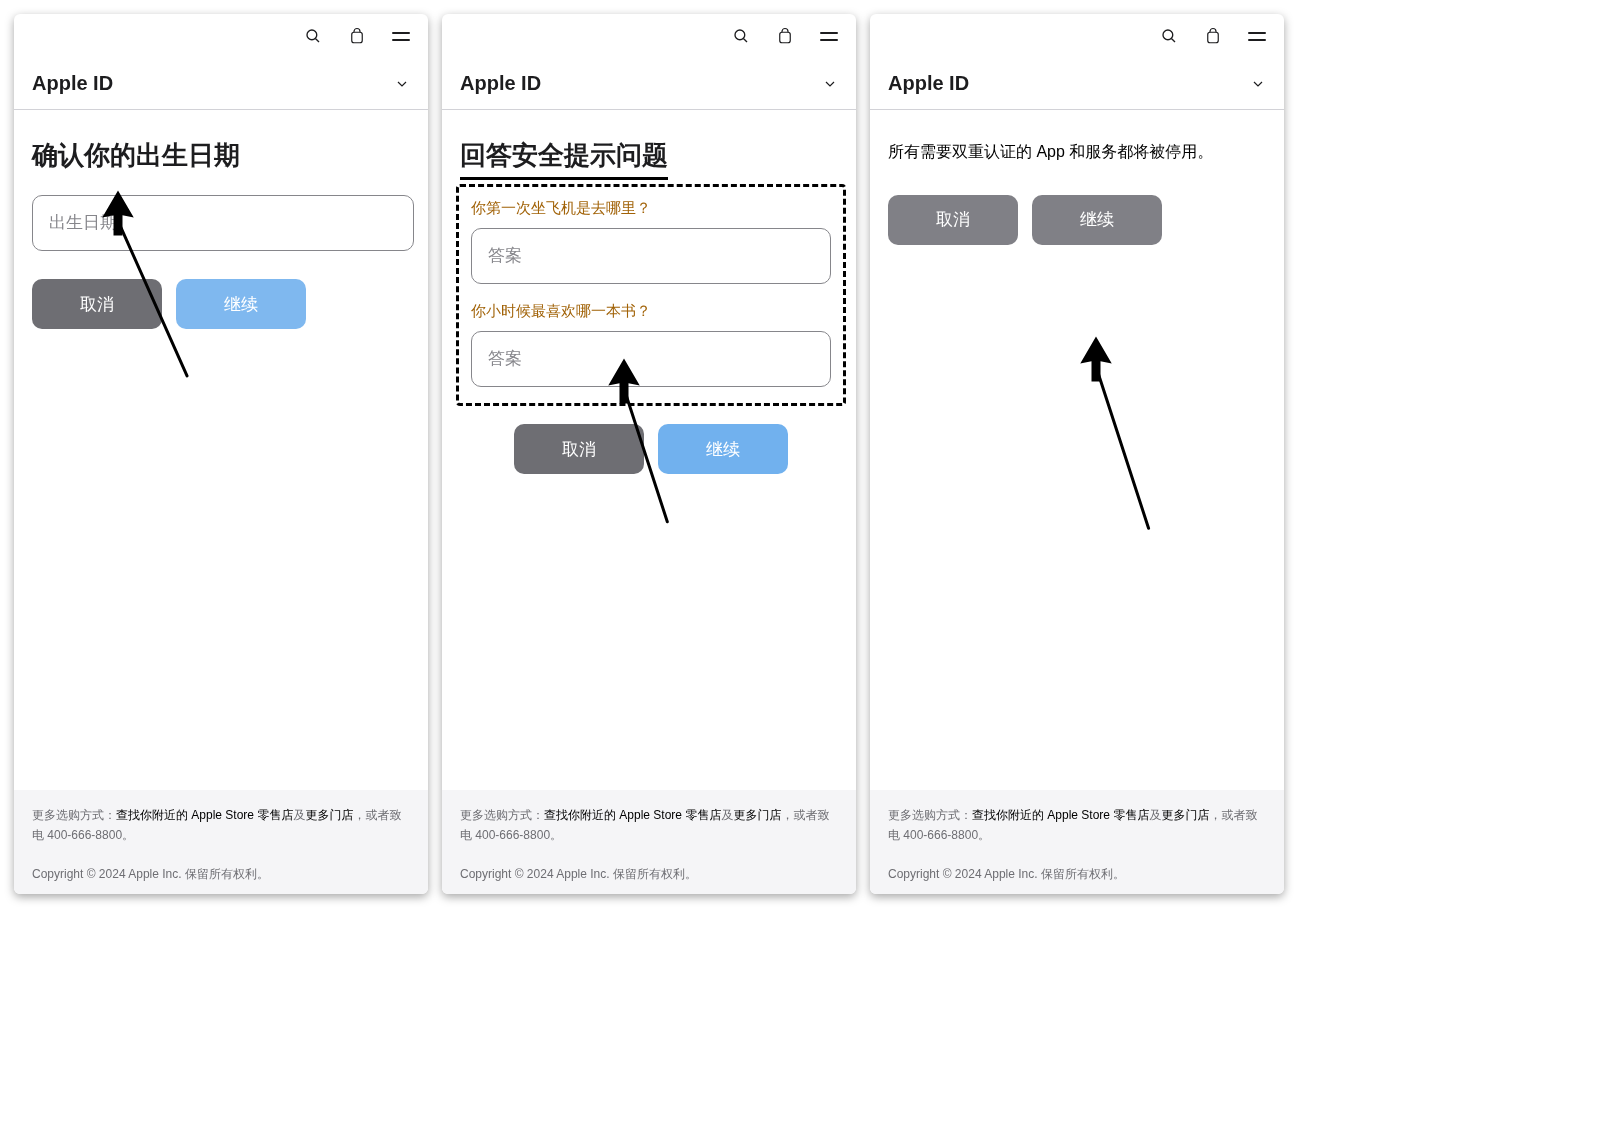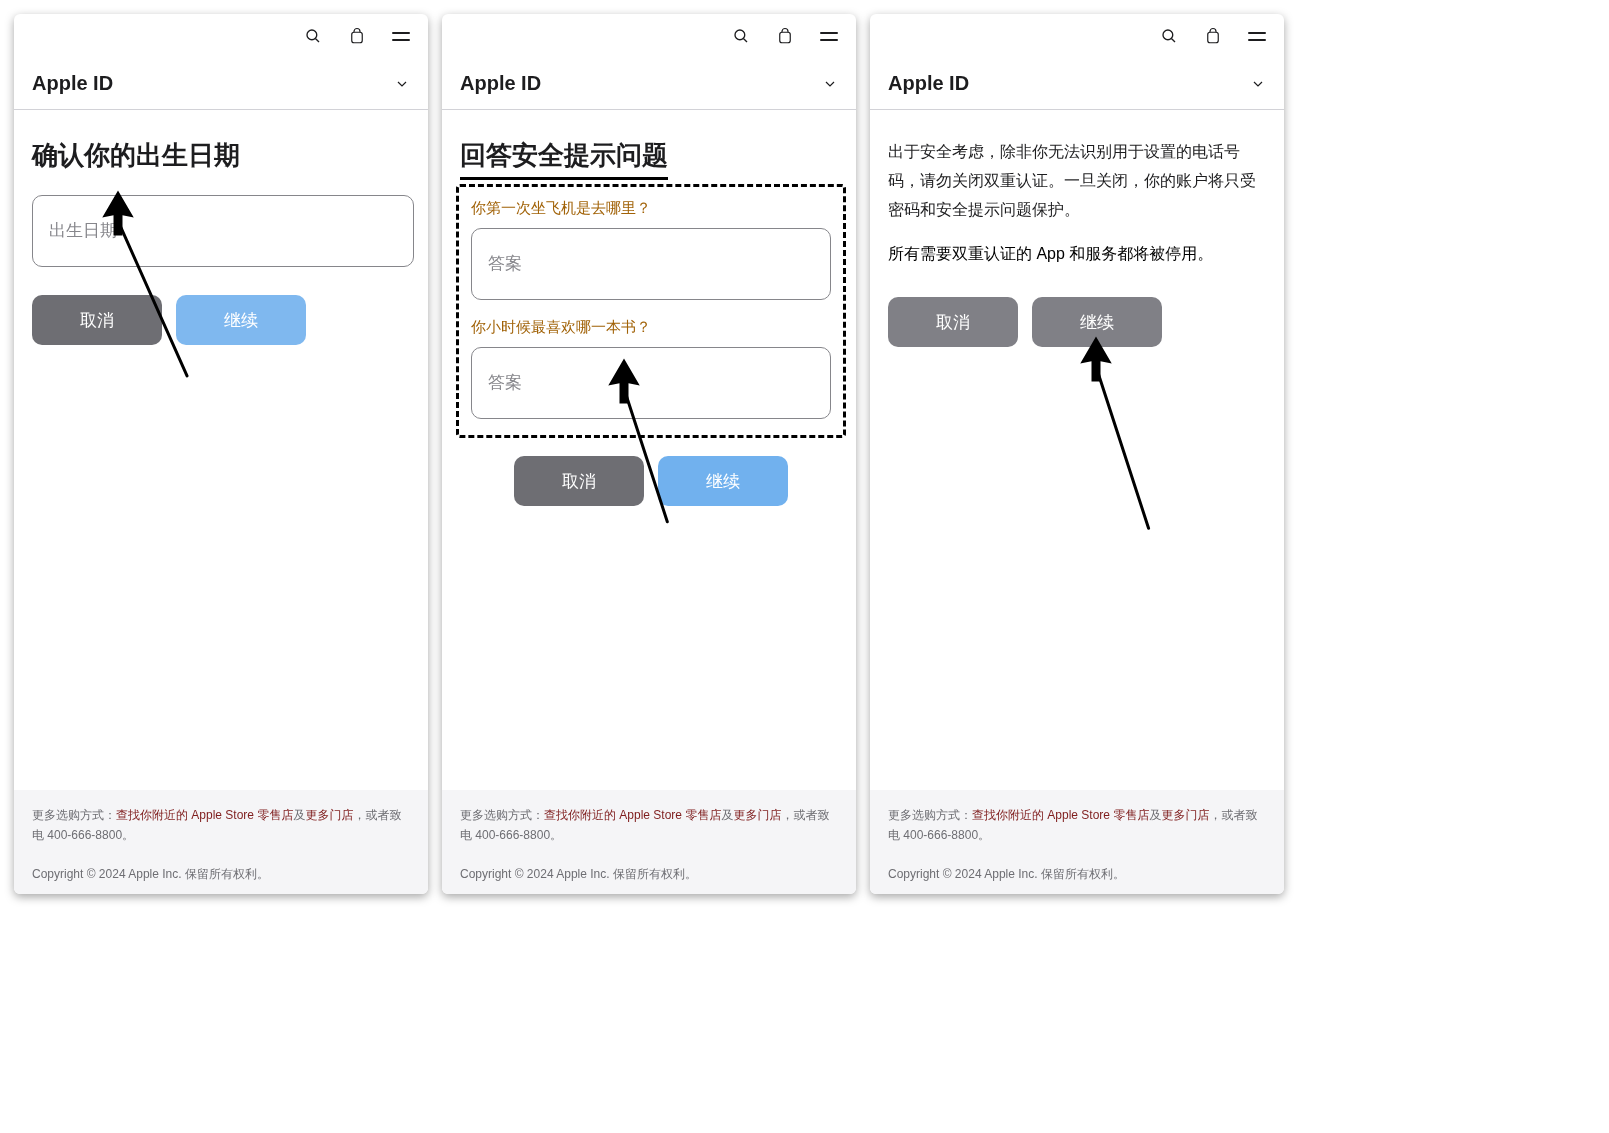--- a/index.html
+++ b/index.html
@@ -43,21 +43,21 @@
     padding: 0 18px;
     border-bottom: 1px solid #d2d2d7;
   }
   .subnav-title { font-size: 20px; font-weight: 600; color: #1d1d1f; }
   .chev svg { width: 16px; height: 16px; }
   .content { padding: 28px 14px 0 18px; flex: 1; position: relative; }
   .page-title { font-size: 26px; font-weight: 700; color: #1d1d1f; margin-bottom: 22px; }
   .underline { border-bottom: 3px solid #000; padding-bottom: 4px; display: inline-block; }
   .field {
     width: 100%;
-    height: 72px;
+    height: 56px;
     border: 1px solid #86868b;
     border-radius: 10px;
     padding: 0 16px;
     font-size: 17px;
     color: #86868b;
     background: #fff;
     display: flex;
     align-items: center;
     margin-bottom: 18px;
   }
@@ -89,21 +89,21 @@
   }
   .body-text { font-size: 16px; color:#1d1d1f; line-height: 1.8; margin-bottom: 16px; }
   .bold-text { font-size: 16px; font-weight: 400; color:#000; line-height:1.8; }
   .footer {
     background: #f5f5f7;
     padding: 16px 18px 10px 18px;
     font-size: 12px;
     color: #6e6e73;
     line-height: 1.6;
   }
-  .footer a { color: #7f1d1d; text-decoration: none; }
+  .footer a { color: #000000; text-decoration: none; }
   .footer .copy { margin-top: 20px; font-size: 12px; color:#6e6e73; }
   .cursor-arrow {
     position: absolute;
     width: 36px; height: 46px;
     pointer-events: none;
   }
   .cursor-line {
     position: absolute;
     width: 3px; height: var(--len,130px);
     background: #000;
@@ -249,21 +249,20 @@
   </div>
   <div class="subnav">
     <span class="subnav-title">Apple ID</span>
     <span class="icon-btn chev">
         <svg viewBox="0 0 24 24" fill="none" stroke="currentColor" stroke-width="1.8">
           <polyline points="6 9 12 15 18 9"></polyline>
         </svg>
       </span>
   </div>
   <div class="content">
-    <p class="body-text">出于安全考虑，除非你无法识别用于设置的电话号码，请勿关闭双重认证。一旦关闭，你的账户将只受密码和安全提示问题保护。</p>
     <p class="bold-text">所有需要双重认证的 App 和服务都将被停用。</p>
     <div class="btn-row" style="margin-top:28px;">
       <button class="btn btn-gray2" style="min-width:130px;">取消</button>
       <button class="btn btn-gray2" style="min-width:130px;">继续</button>
     </div>
     <svg class="cursor-arrow" style="left:208px; top:226px;" viewBox="0 0 32 40">
         <path d="M16 0 L30 24 L20 22 L20 40 L12 40 L12 22 L2 24 Z" fill="#000"></path>
       </svg>
     <div class="cursor-line" style="left:225px; top:258px; --len:170px; --rot:-18deg;"></div>
   </div>

